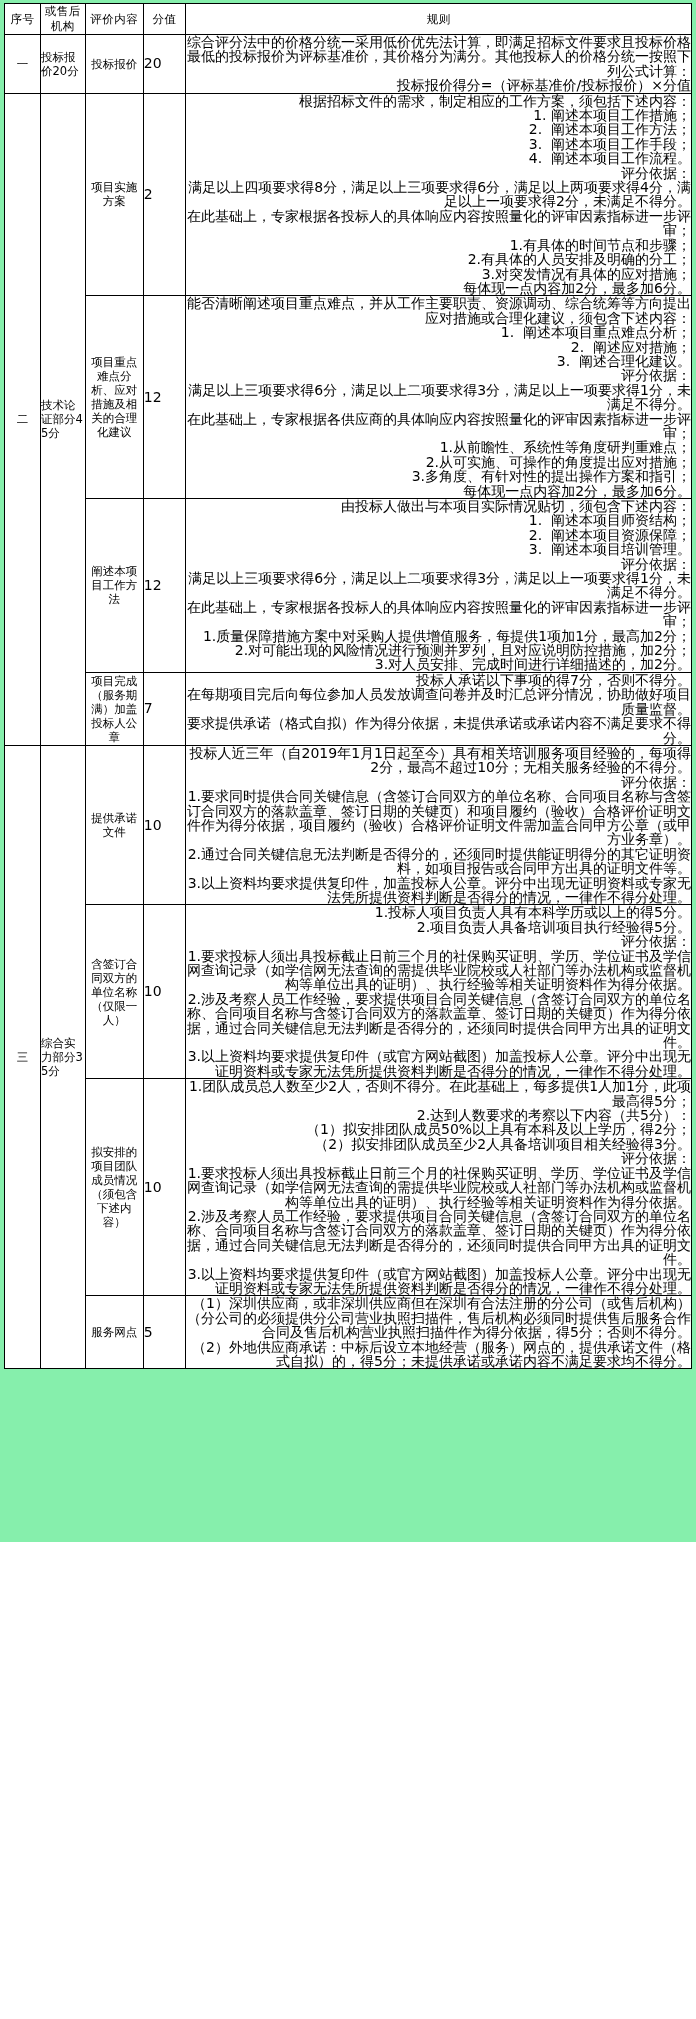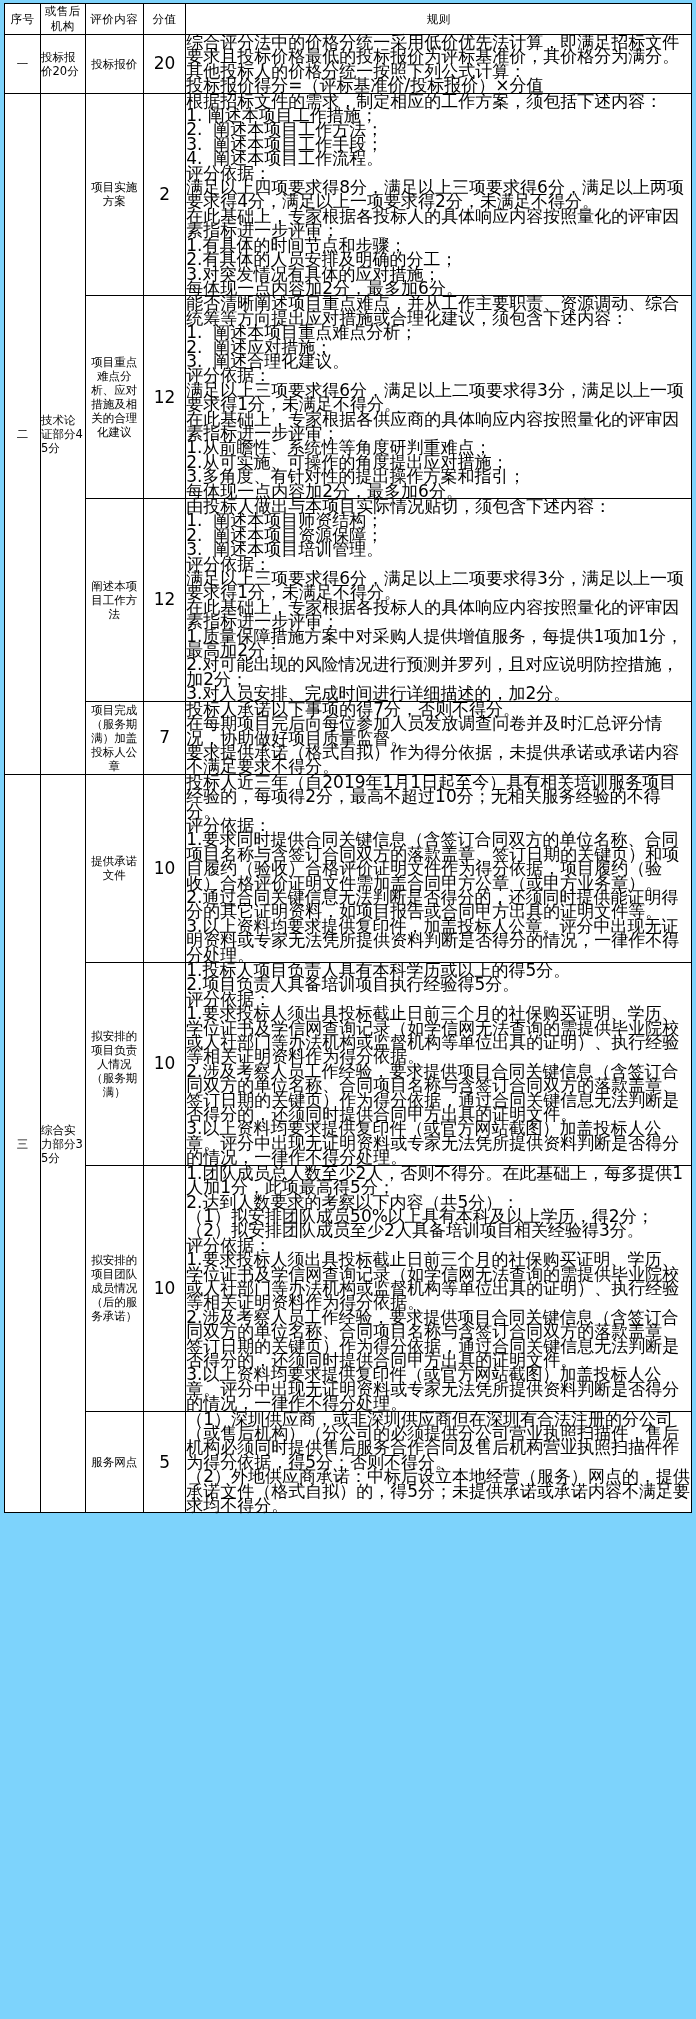--- a/index.html
+++ b/index.html
@@ -6,25 +6,25 @@
     margin: 0;
     padding: 0;
     background: #ffffff;
   }
   body {
     font-family: "DejaVu Sans", "Liberation Sans", sans-serif;
     color: #000000;
   }
   #sheet {
     width: 696px;
-    height: 2019px;
+    height: 1542px;
     position: relative;
     box-sizing: border-box;
     overflow: hidden;
-    background: #7dd3fc;
+    background: #86efac;
   }
   table.eval {
     border-collapse: collapse;
     table-layout: fixed;
     width: 688px;
     margin: 3px 0 0 4px;
     background: #fff;
   }
   table.eval td, table.eval th {
     border: 1px solid #000000;
@@ -59,27 +59,27 @@
   }
   td.item {
     text-align: center;
     font-size: 11.5px;
     line-height: 14px;
     padding: 2px 2px;
     word-break: break-all;
     margin-top: 12px;
   }
   td.score {
-    text-align: center;
-    font-size: 17px;
+    text-align: left;
+    font-size: 14px;
     line-height: 15px;
   }
   td.rule {
-    text-align: left;
-    font-size: 17px;
+    text-align: right;
+    font-size: 14px;
     line-height: 14.4px;
     padding: 1px 2px 1px 3px;
     white-space: pre-wrap;
     word-break: break-all;
     letter-spacing: 0px;
   }
 </style>
 </head>
 <body>
 
@@ -169,31 +169,31 @@
           <td class="factor" rowspan="4">综合实力部分35分</td>
           <td class="item">提供承诺文件</td>
           <td class="score">10</td>
           <td class="rule">投标人近三年（自2019年1月1日起至今）具有相关培训服务项目经验的，每项得2分，最高不超过10分；无相关服务经验的不得分。
 评分依据：
 1.要求同时提供合同关键信息（含签订合同双方的单位名称、合同项目名称与含签订合同双方的落款盖章、签订日期的关键页）和项目履约（验收）合格评价证明文件作为得分依据，项目履约（验收）合格评价证明文件需加盖合同甲方公章（或甲方业务章）。
 2.通过合同关键信息无法判断是否得分的，还须同时提供能证明得分的其它证明资料，如项目报告或合同甲方出具的证明文件等。
 3.以上资料均要求提供复印件，加盖投标人公章。评分中出现无证明资料或专家无法凭所提供资料判断是否得分的情况，一律作不得分处理。</td>
         </tr>
         <tr>
-          <td class="item">拟安排的项目负责人情况（服务期满）</td>
+          <td class="item">含签订合同双方的单位名称（仅限一人）</td>
           <td class="score">10</td>
           <td class="rule">1.投标人项目负责人具有本科学历或以上的得5分。
 2.项目负责人具备培训项目执行经验得5分。
 评分依据：
 1.要求投标人须出具投标截止日前三个月的社保购买证明、学历、学位证书及学信网查询记录（如学信网无法查询的需提供毕业院校或人社部门等办法机构或监督机构等单位出具的证明）、执行经验等相关证明资料作为得分依据。
 2.涉及考察人员工作经验，要求提供项目合同关键信息（含签订合同双方的单位名称、合同项目名称与含签订合同双方的落款盖章、签订日期的关键页）作为得分依据，通过合同关键信息无法判断是否得分的，还须同时提供合同甲方出具的证明文件。
 3.以上资料均要求提供复印件（或官方网站截图）加盖投标人公章。评分中出现无证明资料或专家无法凭所提供资料判断是否得分的情况，一律作不得分处理。</td>
         </tr>
         <tr>
-          <td class="item">拟安排的项目团队成员情况（后的服务承诺）</td>
+          <td class="item">拟安排的项目团队成员情况（须包含下述内容）</td>
           <td class="score">10</td>
           <td class="rule">1.团队成员总人数至少2人，否则不得分。在此基础上，每多提供1人加1分，此项最高得5分；
 2.达到人数要求的考察以下内容（共5分）：
 （1）拟安排团队成员50%以上具有本科及以上学历，得2分；
 （2）拟安排团队成员至少2人具备培训项目相关经验得3分。
 评分依据：
 1.要求投标人须出具投标截止日前三个月的社保购买证明、学历、学位证书及学信网查询记录（如学信网无法查询的需提供毕业院校或人社部门等办法机构或监督机构等单位出具的证明）、执行经验等相关证明资料作为得分依据。
 2.涉及考察人员工作经验，要求提供项目合同关键信息（含签订合同双方的单位名称、合同项目名称与含签订合同双方的落款盖章、签订日期的关键页）作为得分依据，通过合同关键信息无法判断是否得分的，还须同时提供合同甲方出具的证明文件。
 3.以上资料均要求提供复印件（或官方网站截图）加盖投标人公章。评分中出现无证明资料或专家无法凭所提供资料判断是否得分的情况，一律作不得分处理。</td>
         </tr>

